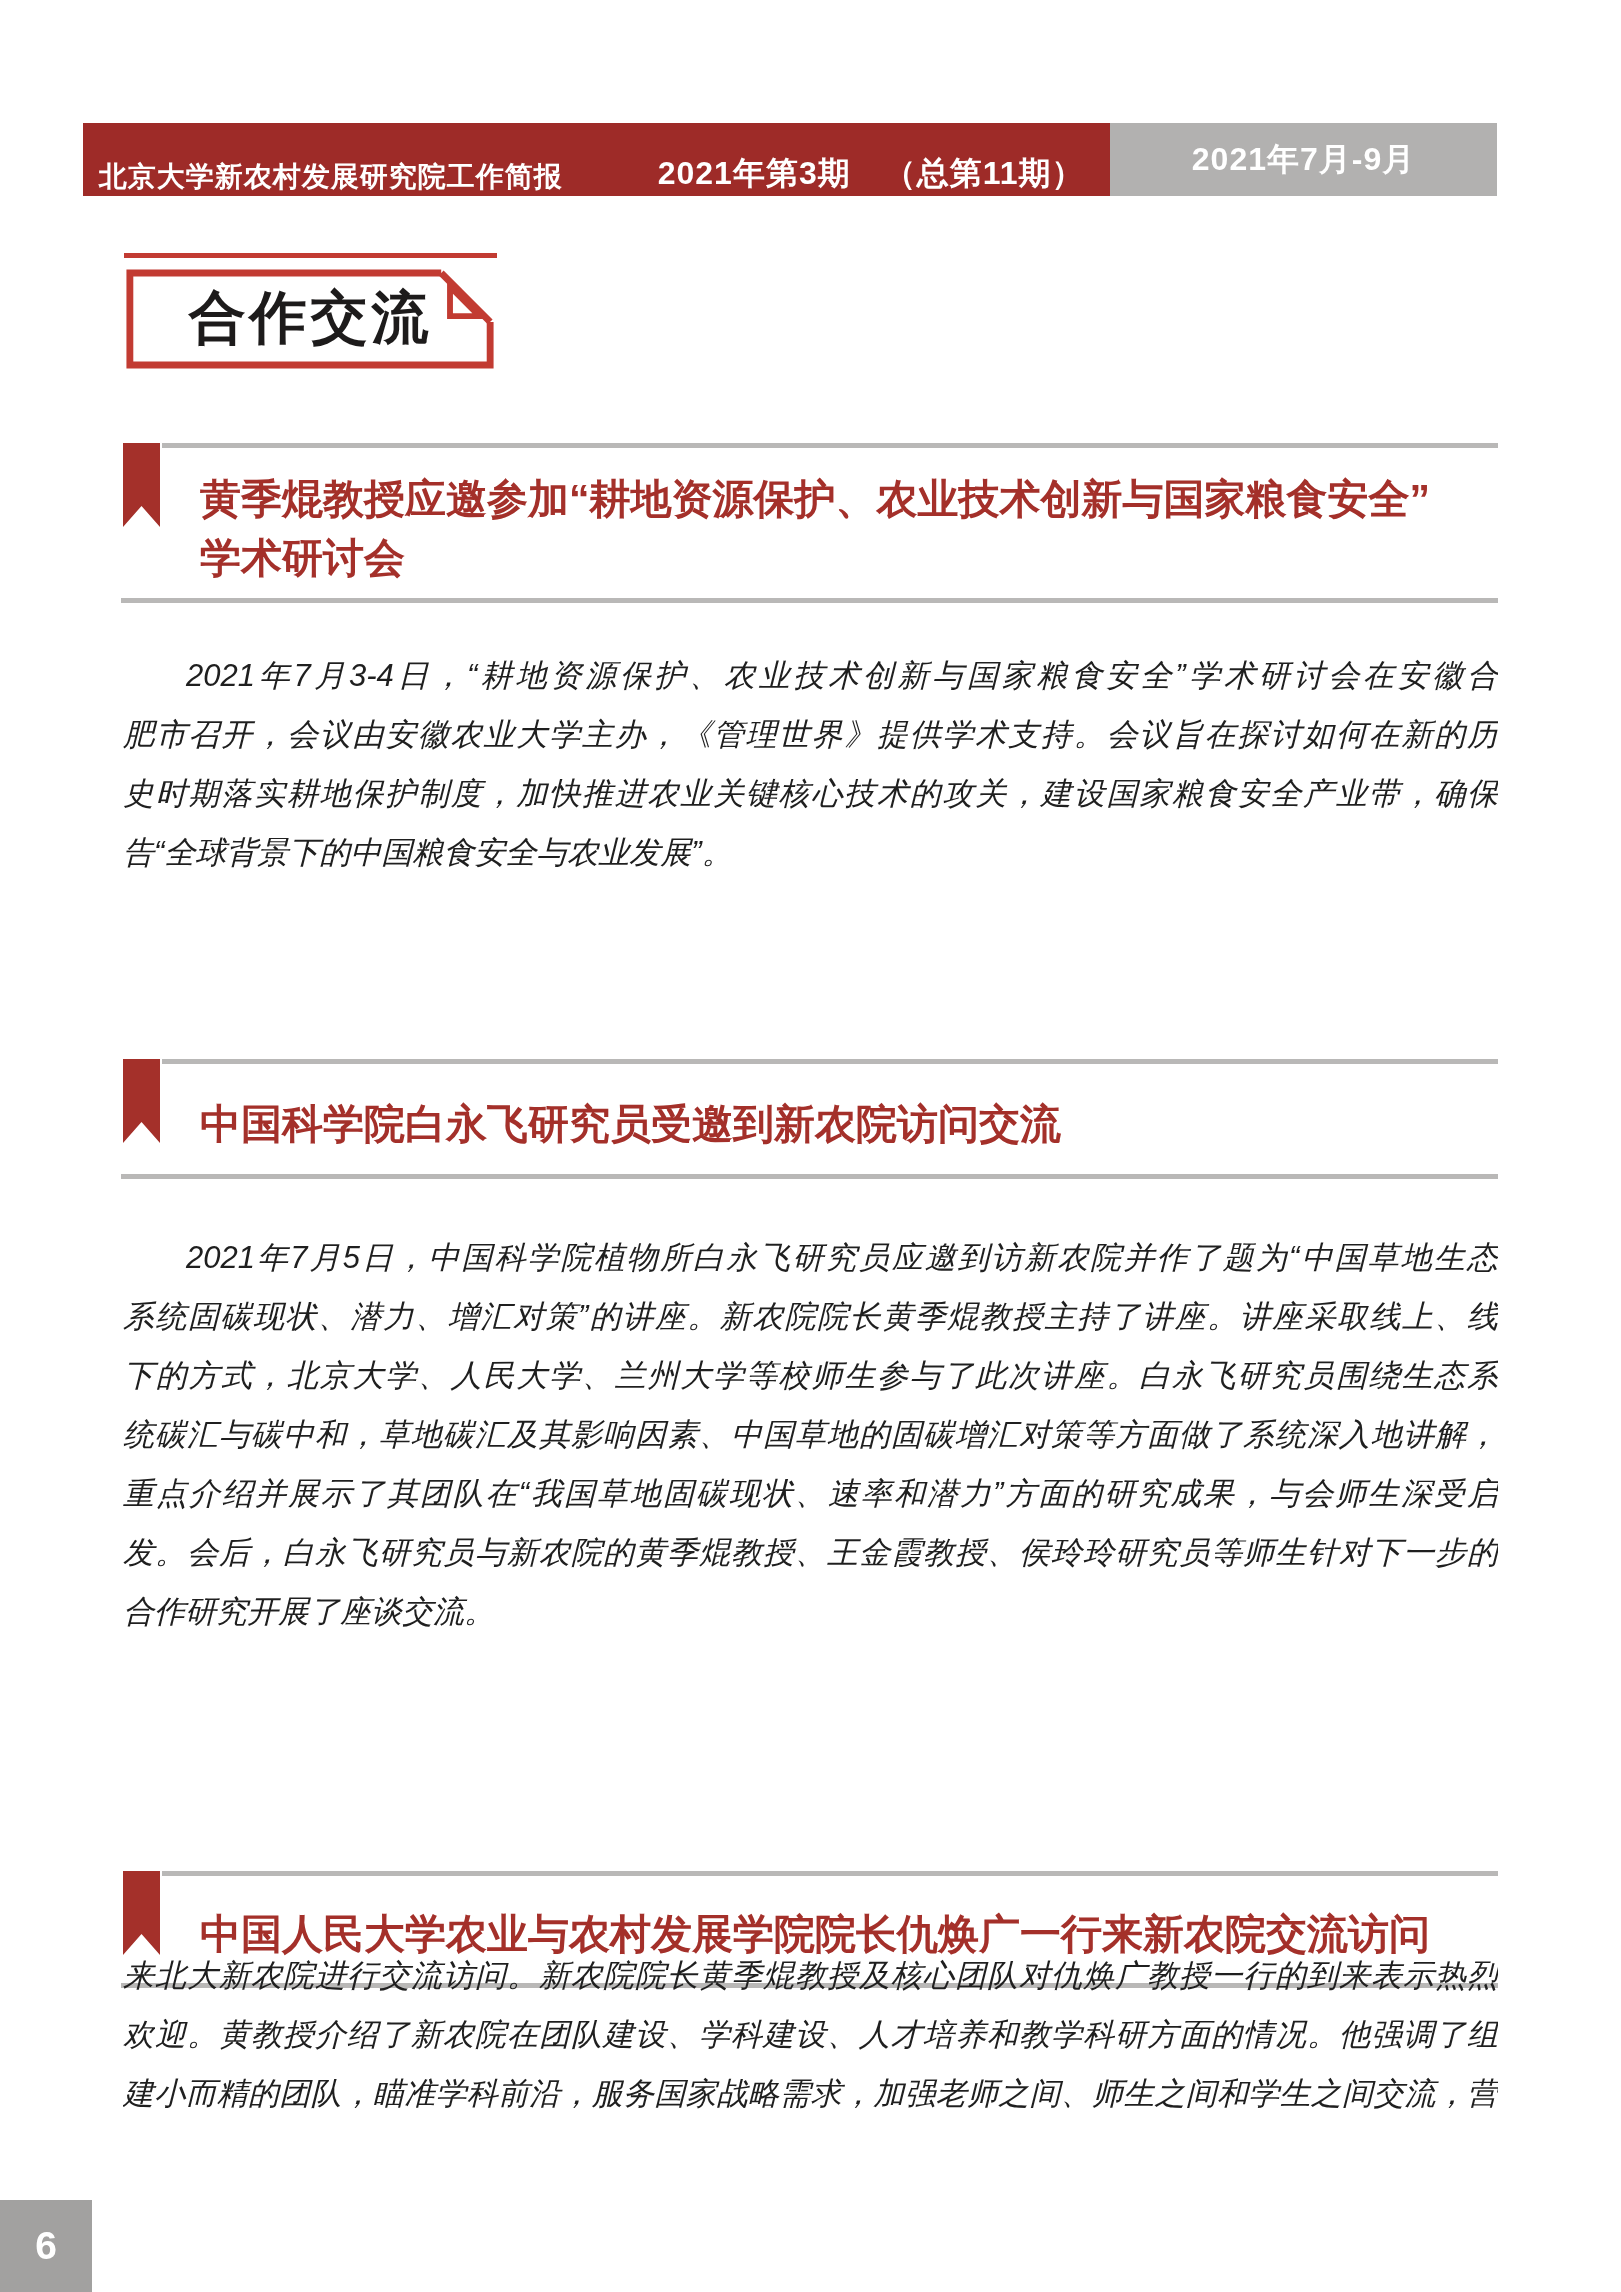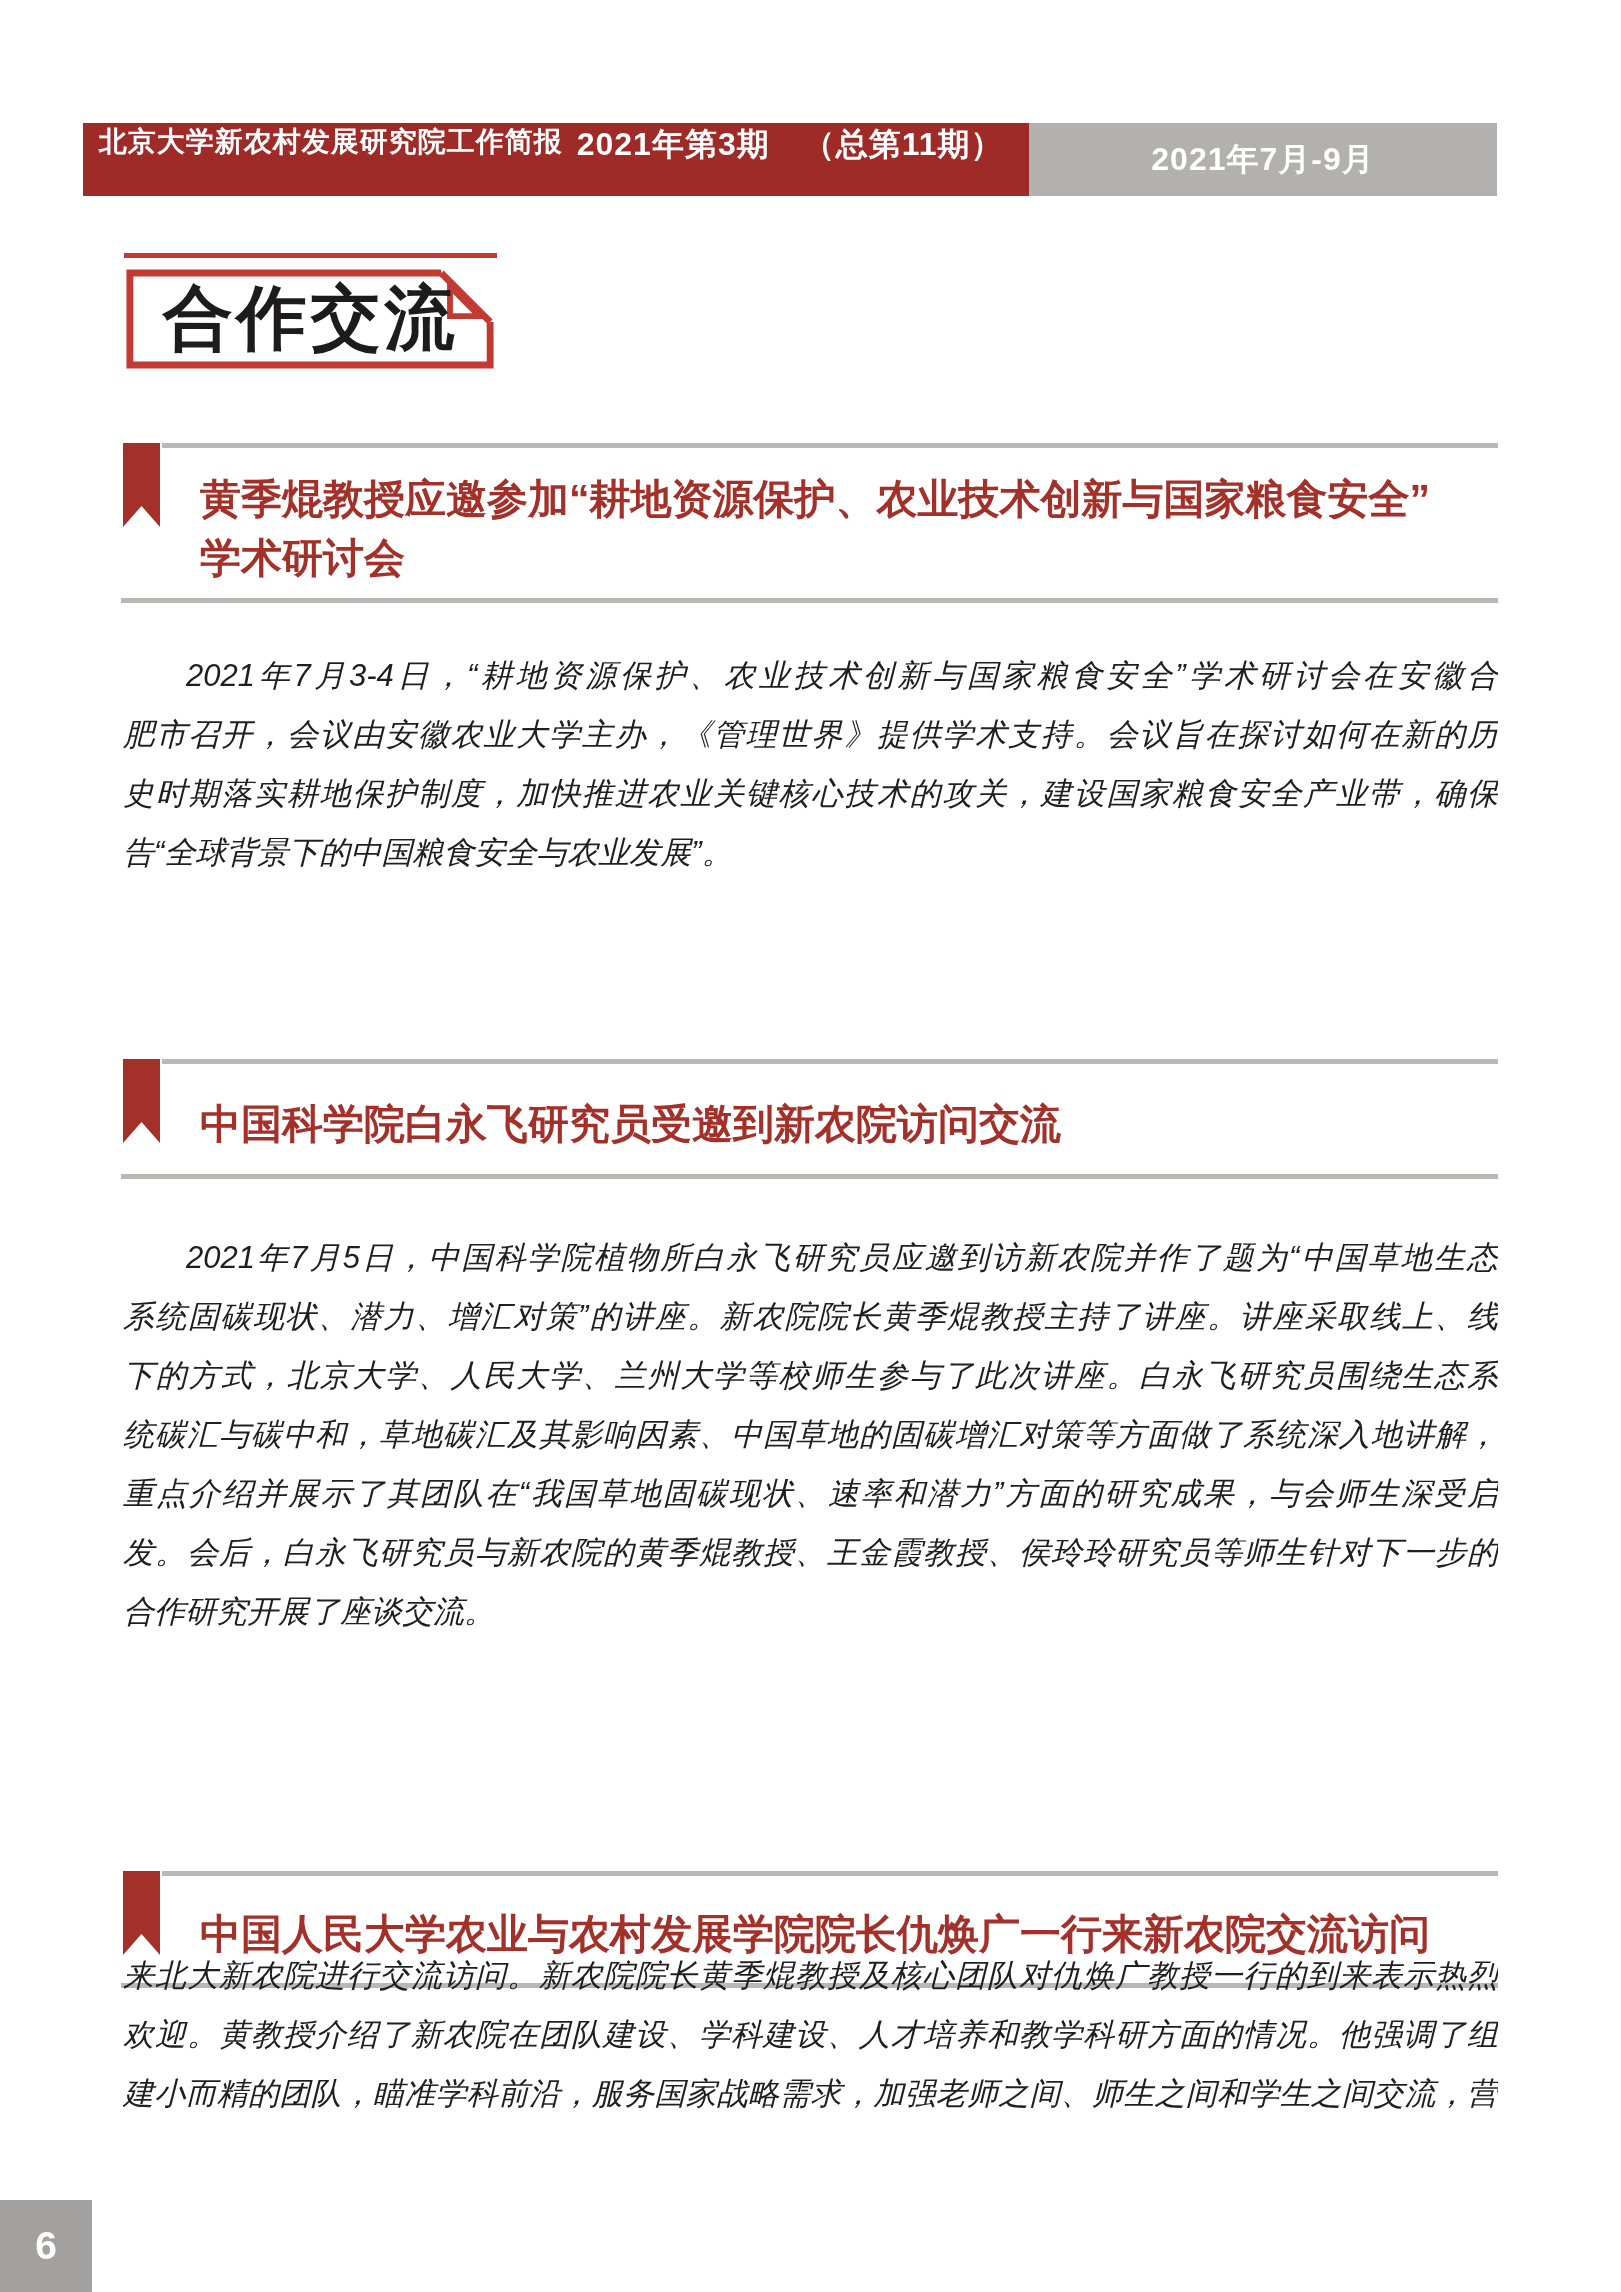--- a/index.html
+++ b/index.html
@@ -1,34 +1,34 @@
 <!DOCTYPE html>
 <html style="--bar_red: #9e2b28; --accent_red: #a4302a; --box_red: #c23b32; --bar_gray: #b2b1b0; --line_gray: #b9b8b7; --page_gray: #a2a1a0; --text_dark: #1f1f1f;"><head>
 <meta charset="utf-8">
 <style>
   html,body{margin:0;padding:0;}
   body{font-family:"Liberation Sans", sans-serif; background:#ffffff;}
   .page{position:relative;width:1621px;height:2293px;background:#fff;overflow:hidden;}
 
   
   .header-bar{position:absolute;left:83px;top:123px;width:1414px;height:73px;display:flex;}
-  .header-red{width:946px;background:var(--bar_red);color:#fff;display:flex;align-items:flex-start;
+  .header-red{width:1027px;background:var(--bar_red);color:#fff;display:flex;align-items:flex-end;
               justify-content:space-between;padding:0 25.5px 0 15.7px;box-sizing:border-box;}
   .header-red .h-title{font-size:28px;font-weight:bold;letter-spacing:1px;}
   .header-red .h-issue{font-size:32px;font-weight:bold;letter-spacing:1px;}
   .header-gray{flex:1;background:var(--bar_gray);color:#fff;display:flex;align-items:center;
                justify-content:center;font-size:32px;font-weight:bold;letter-spacing:1px;}
 
   
   .coop{position:absolute;left:124px;top:253px;width:373px;}
   .coop-topline{height:4.9px;background:var(--box_red);}
   .coop-frame{position:relative;margin-top:8.8px;height:104px;}
   .coop-frame svg{position:absolute;left:0;top:0;}
   .coop-label{position:absolute;left:0;top:0;width:100%;height:100%;display:flex;align-items:center;
-              justify-content:center;font-size:70px;font-weight:bold;color:#1d1b1b;letter-spacing:3.9px;}
+              justify-content:center;font-size:57px;font-weight:bold;color:#1d1b1b;letter-spacing:3.9px;}
 
   
   .section{position:absolute;left:93px;width:1405px;}
   .sec-topline{position:absolute;left:69px;right:0;top:0;height:4.9px;background:var(--line_gray);}
   .ribbon{position:absolute;left:30px;top:0;width:37px;height:84px;background:var(--accent_red);
           clip-path:polygon(0 0,100% 0,100% 100%,50% 75%,0 100%);z-index:2;}
   .sec-title{margin:10px 0 0 107px;color:var(--accent_red);font-weight:bold;font-size:41px;line-height:59px;}
   .sec-title div{white-space:nowrap;}
   .pad1{padding:16.7px 0 10.8px 0;}
   .pad2{padding:25.5px 0 20.6px 0;}

